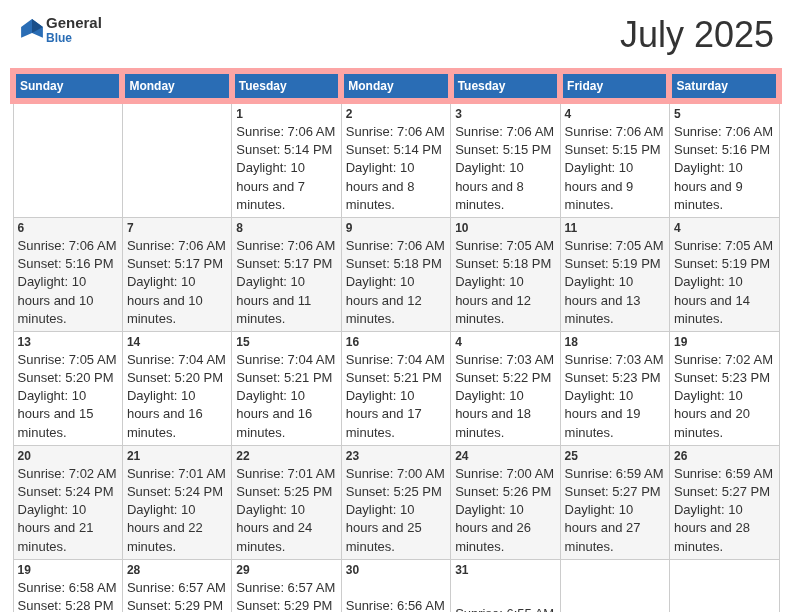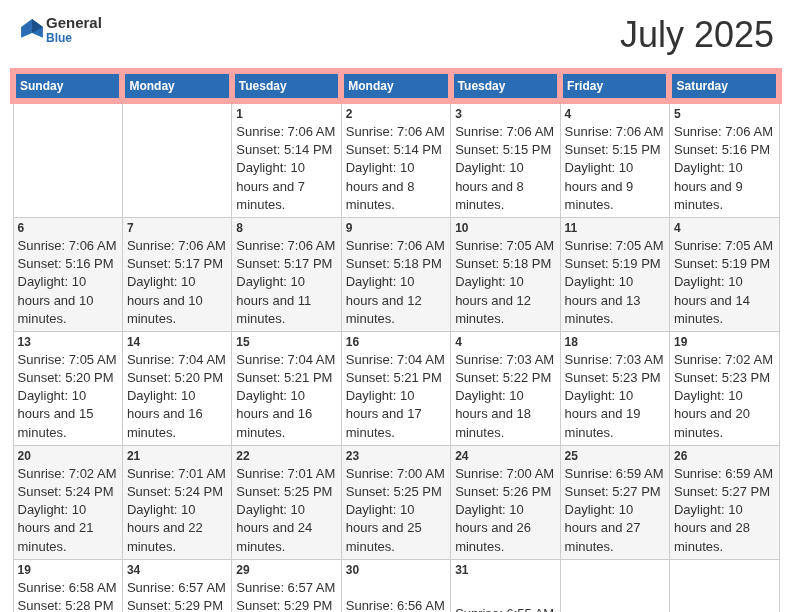--- a/index.html
+++ b/index.html
@@ -279,21 +279,21 @@
         </td>
       </tr>
       <tr>
         <td>
           <span class="day-num">19</span>
           <div class="day-info" style="white-space: pre-line;">Sunrise: 6:58 AM
 Sunset: 5:28 PM
 Daylight: 10 hours and 29 minutes.</div>
         </td>
         <td>
-          <span class="day-num">34</span>
+          <span class="day-num">28</span>
           <div class="day-info" style="white-space: pre-line;">Sunrise: 6:57 AM
 Sunset: 5:29 PM
 Daylight: 10 hours and 31 minutes.</div>
         </td>
         <td>
           <span class="day-num">29</span>
           <div class="day-info" style="white-space: pre-line;">Sunrise: 6:57 AM
 Sunset: 5:29 PM
 Daylight: 10 hours and 32 minutes.</div>
         </td>

